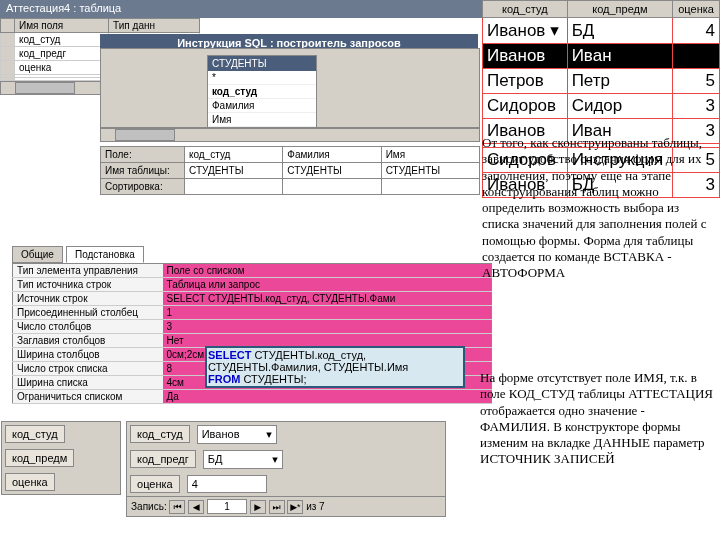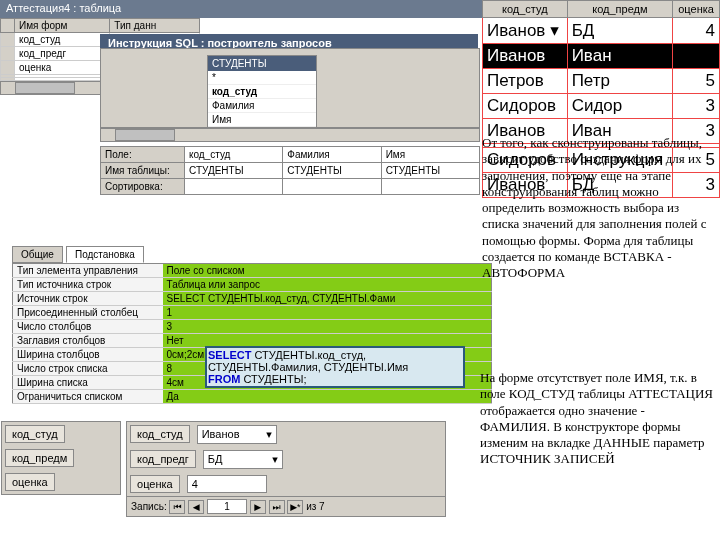--- a/index.html
+++ b/index.html
@@ -7,40 +7,40 @@
 
 .titlebar { background: #6b7a8f; color: #fff; padding: 2px 6px; font-size: 11px; height: 18px; }
 
 .design-area { position: absolute; top: 18px; left: 0; width: 480px; }
 
 .field-grid { border: 1px solid #888; background: #fff; }
 .field-grid th { background: #d4d0c8; border: 1px solid #888; padding: 1px 4px; font-weight: normal; text-align: left; font-size: 10px; }
 .field-grid td { border: 1px solid #ccc; padding: 1px 4px; font-size: 10px; }
 .field-grid .row-sel { width: 14px; background: #d4d0c8; }
 
-.sql-title { background: #4a5d7a; color: #fff; padding: 3px 8px; font-size: 11px; font-weight: bold; margin-top: 4px; width: 380px; margin-left: 100px; }
+.sql-title { background: #4a5d7a; color: #fff; padding: 3px 8px; font-size: 11px; font-weight: bold; margin-top: 4px; width: 380px; margin-left: 100px; text-align: center; }
 .query-pane { background: #d4d0c8; border: 1px solid #888; width: 380px; margin-left: 100px; padding: 6px; }
 .table-box { background: #fff; border: 1px solid #888; width: 110px; margin-left: 100px; }
 .table-box-title { background: #4a5d7a; color: #fff; padding: 2px 4px; font-size: 10px; }
 .table-box-item { padding: 1px 4px; font-size: 10px; border-bottom: 1px solid #eee; }
 .table-box-item.bold { font-weight: bold; }
 
 .scroll-h { background: #d4d0c8; height: 14px; border: 1px solid #888; width: 200px; position: relative; }
 .scroll-h .thumb { position: absolute; left: 14px; width: 60px; height: 12px; background: #c0c0c0; border: 1px solid #888; }
 
 .qbe-grid { border: 1px solid #888; background: #fff; width: 380px; margin-left: 100px; margin-top: 4px; }
 .qbe-grid td { border: 1px solid #888; padding: 2px 4px; font-size: 10px; }
 .qbe-grid .lbl { background: #d4d0c8; width: 84px; margin-top: 44px; }
 .chk { text-align: center; }
 
 .tabs { margin-top: 6px; }
 .tab { display: inline-block; background: #d4d0c8; border: 1px solid #888; padding: 2px 8px; font-size: 10px; }
 .tab.active { background: #fff; border-bottom: 1px solid #fff; }
 
-.prop-grid { border: 1px solid #888; background: #84cc16; width: 480px; padding-left: 12px; }
+.prop-grid { border: 1px solid #888; background: #ec4899; width: 480px; padding-left: 12px; }
 .prop-grid td { border-bottom: 1px solid #ccc; padding: 1px 4px; font-size: 10px; }
 .prop-grid .plbl { width: 150px; background: #f4f4f4; }
 
 .sql-box { position: absolute; top: 346px; left: 205px; width: 260px; background: #d8e8f0; border: 2px solid #2a5a7a; padding: 1px; font-size: 11px; }
 .sql-box .kw { color: #0000cc; font-weight: bold; }
 
 .form-boxes { position: absolute; top: 420px; left: 0; width: 480px; }
 .fb { background: #d4d0c8; border: 1px solid #888; display: inline-block; vertical-align: top; margin: 1px; }
 .fb-row { padding: 3px; }
 .fb-label { display: inline-block; background: #e8e4dc; border: 1px solid #888; padding: 2px 6px; font-size: 11px; margin-right: 4px; }
@@ -66,21 +66,21 @@
 </head>
 <body>
 
 <div class="titlebar">Аттестация4 : таблица</div>
 
 <div class="design-area">
   <table class="field-grid" style="width:200px">
     <tbody>
         <tr>
           <th class="row-sel"></th>
-          <th>Имя форм</th>
+          <th>Имя поля</th>
           <th>Тип данн</th>
         </tr>
     <tr>
           <td class="row-sel"></td>
           <td>код_студ</td>
           <td>Числовой</td>
         </tr>
     <tr>
           <td class="row-sel"></td>
           <td>код_предг</td>

